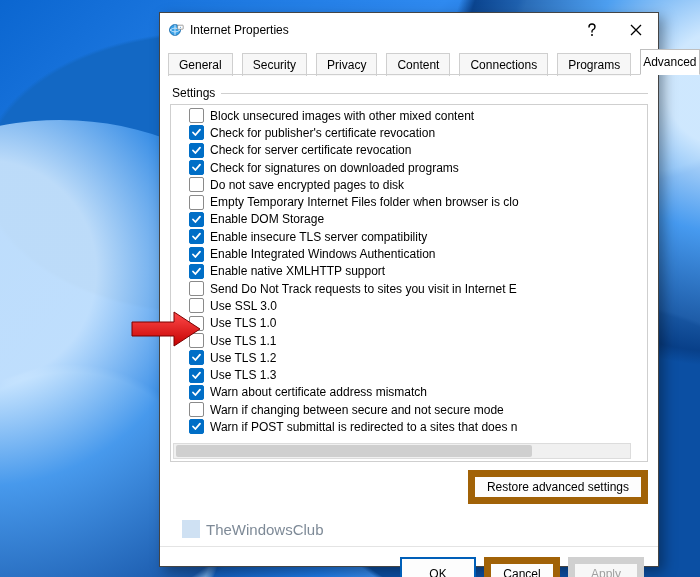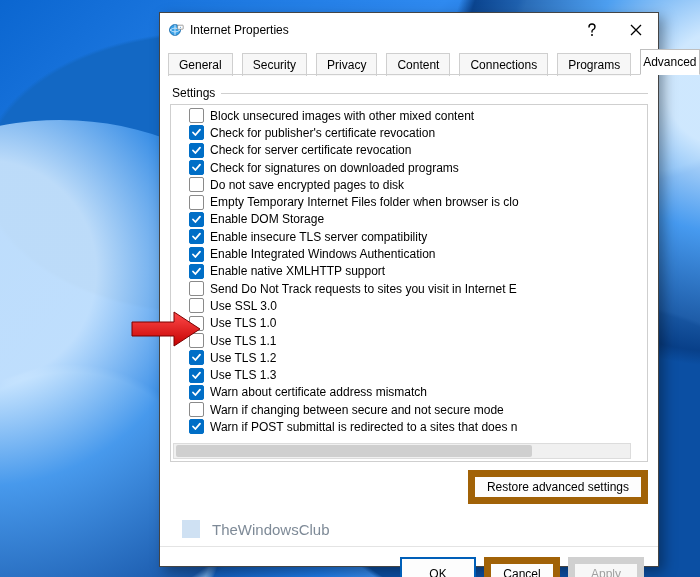--- a/index.html
+++ b/index.html
@@ -201,21 +201,21 @@
   }
   .btn.default {
     border: 1px solid #005fb8;
     box-shadow: 0 0 0 1px #005fb8 inset;
   }
   .btn.wide { min-width: 168px; padding: 3px 12px; }
 
   .watermark {
     display: flex;
     align-items: center;
-    gap: 12px;
+    gap: 6px;
     margin: 16px 0 0 12px;
     color: #7e8a97;
     font-size: 15px;
   }
   .wm-square {
     width: 18px; height: 18px;
     background: #cfe1f3;
   }
 
   .button-row {

